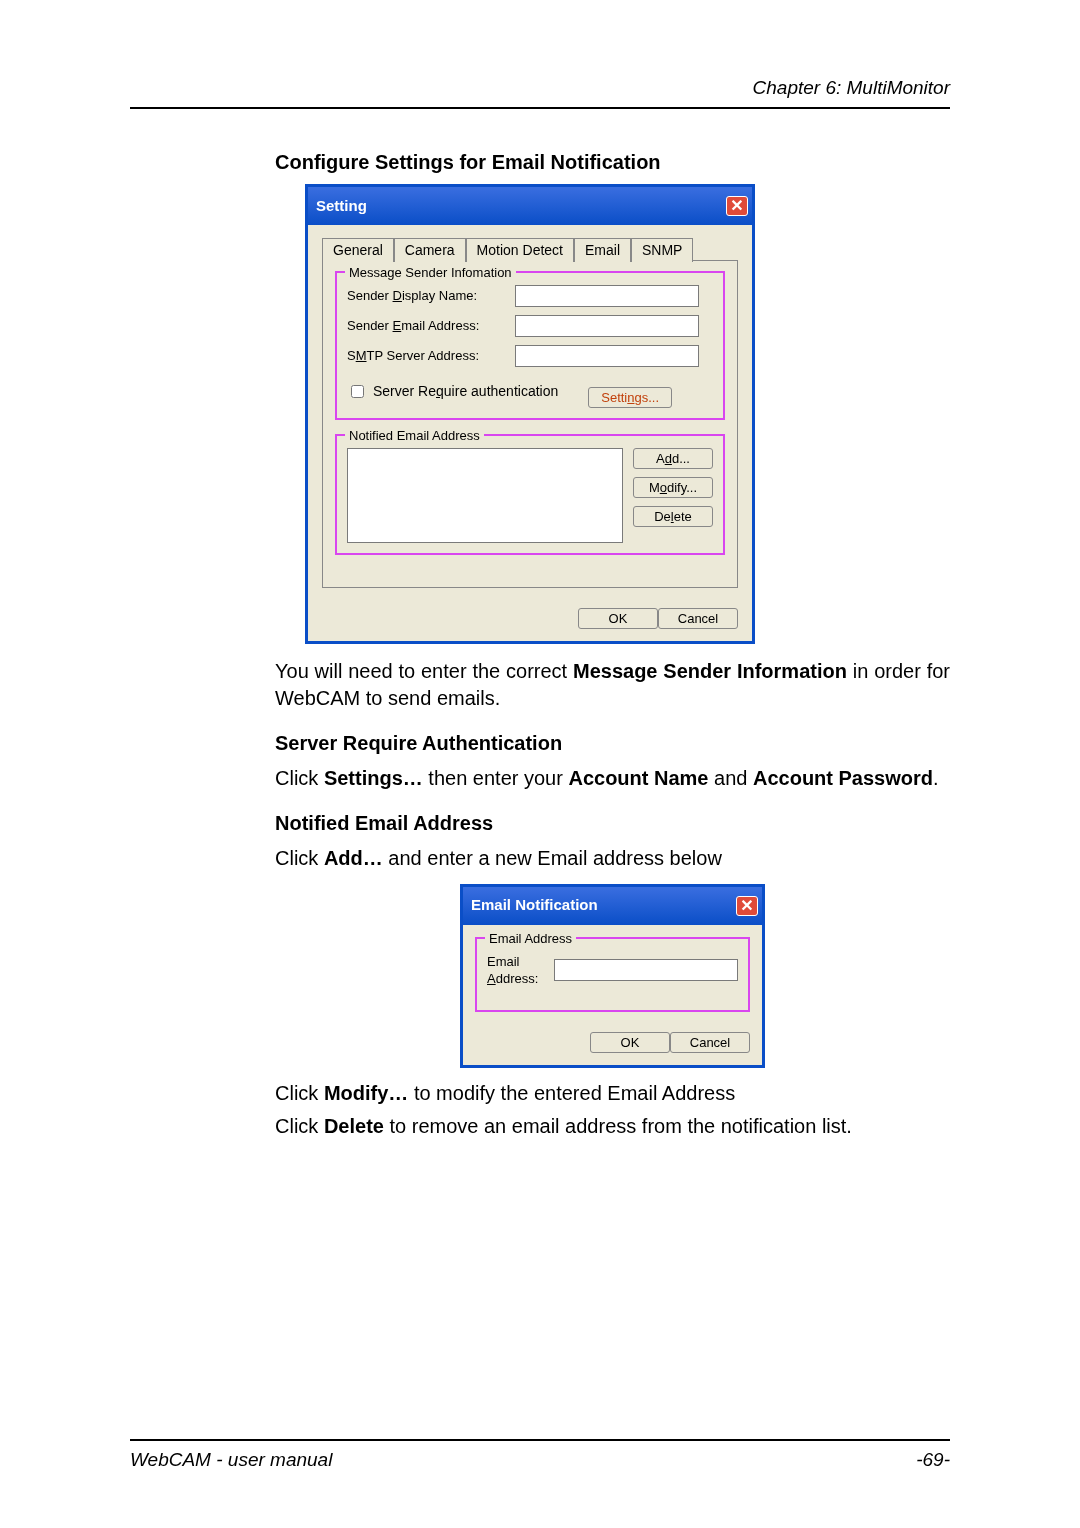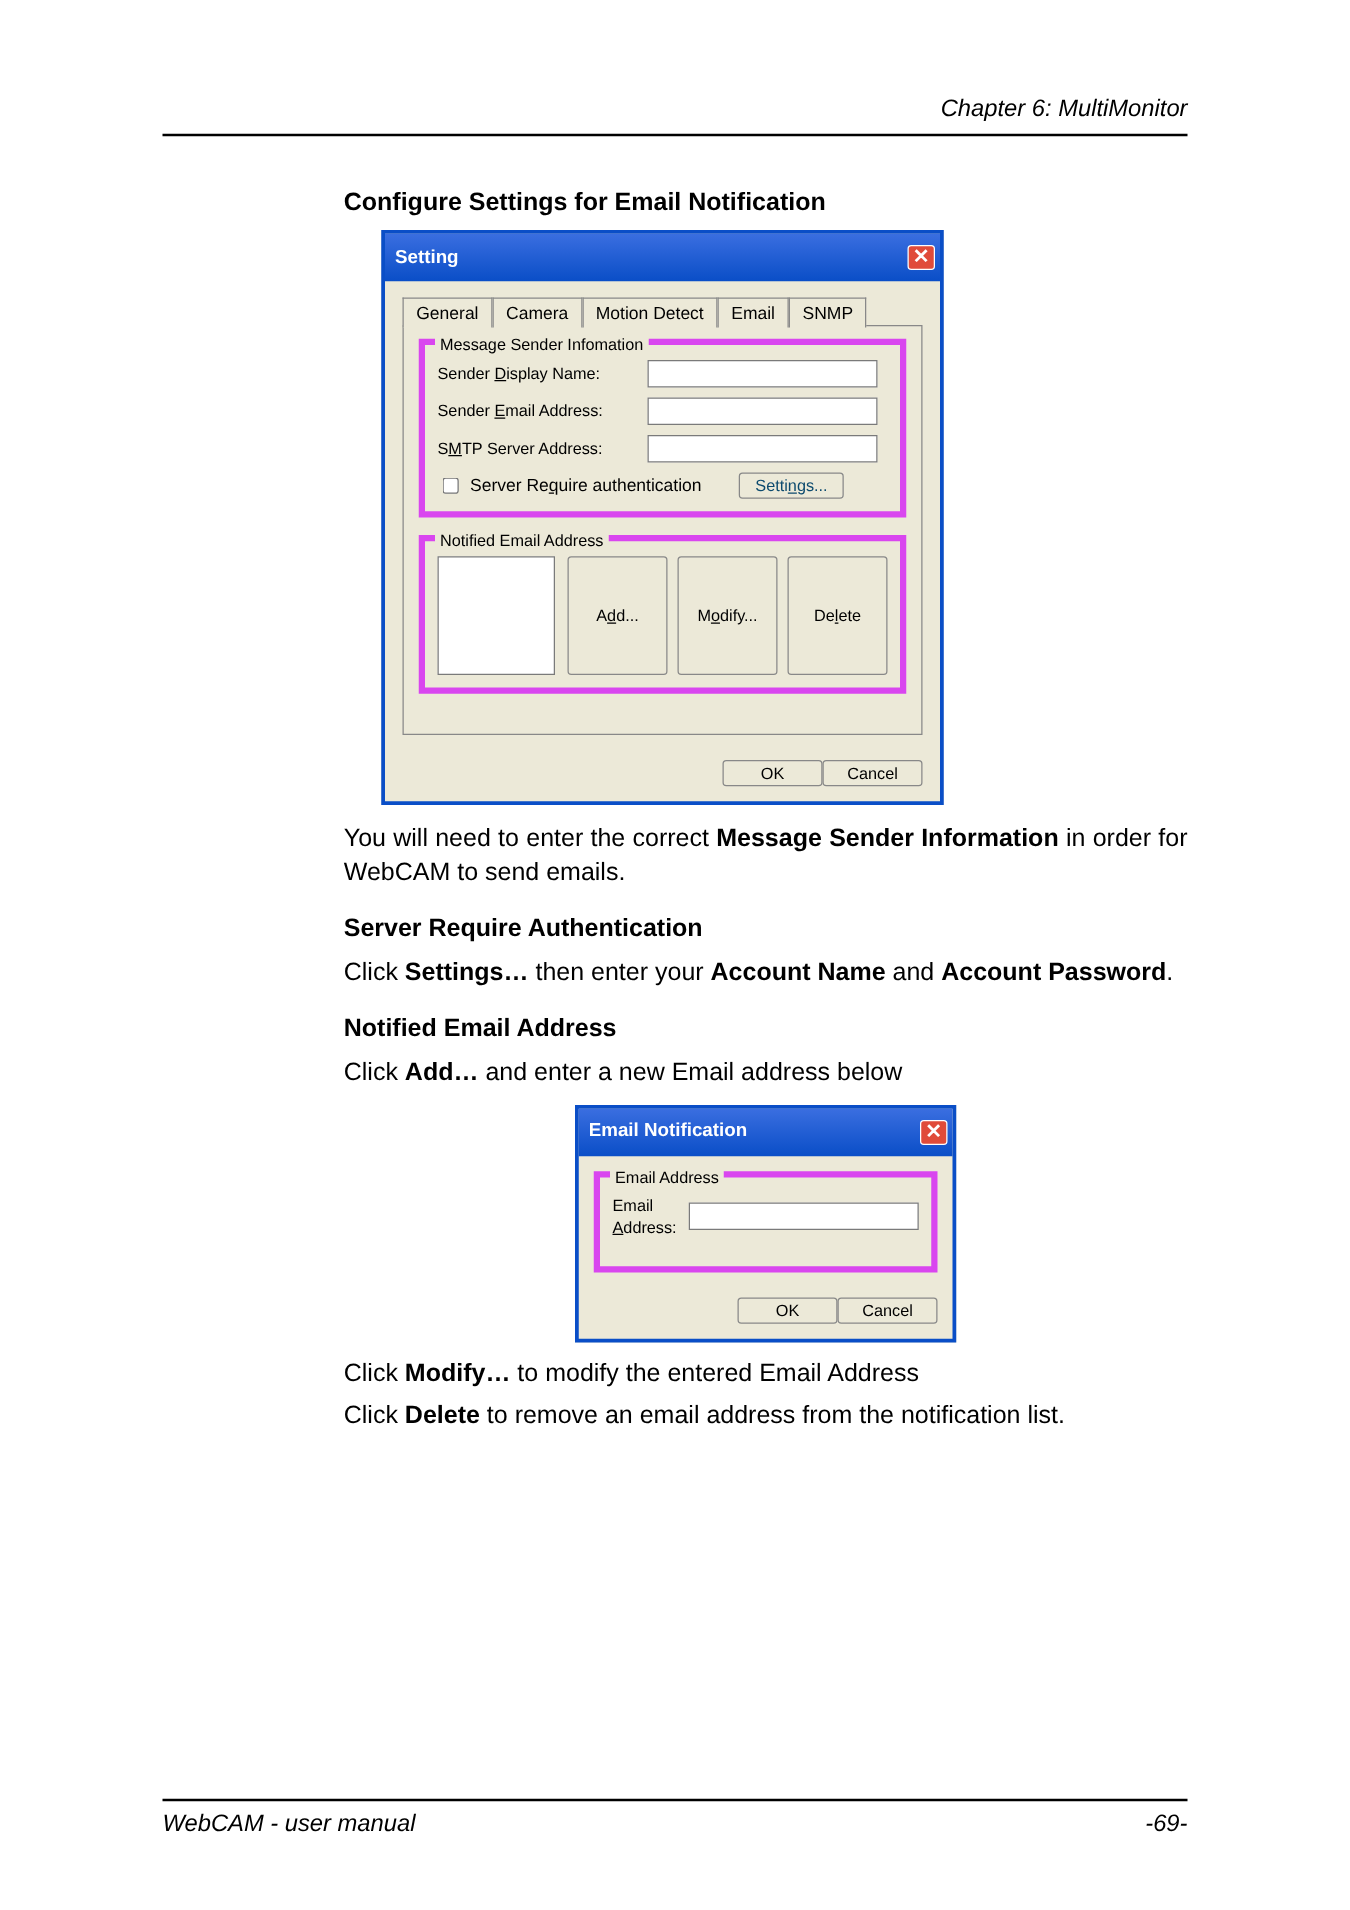--- a/index.html
+++ b/index.html
@@ -83,21 +83,21 @@
     position: relative;
     top: 1px;
   }
   .tab.active { background: #ece9d8; z-index: 2; }
   .tab-panel {
     border: 1px solid #888;
     padding: 10px 12px 18px 12px;
     margin-top: -1px;
   }
   .groupbox {
-    border: 5px solid #d946ef;
+    border: 2px solid #d946ef;
     position: relative;
     padding: 12px 10px 10px 10px;
     margin-bottom: 14px;
   }
   .groupbox-legend {
     position: absolute;
     top: -9px; left: 8px;
     background: #ece9d8;
     padding: 0 4px;
     font-size: 13px;
@@ -120,32 +120,32 @@
   .chk-row { display: flex; align-items: center; gap: 6px; }
   .xpbtn {
     border: 1px solid #888;
     background: #ece9d8;
     font-family: Tahoma, sans-serif;
     font-size: 13px;
     padding: 2px 12px;
     min-width: 80px;
     border-radius: 3px;
   }
-  .xpbtn[disabled] { color: #0c4a6e; }
+  .xpbtn[disabled] { color: #c2410c; margin-top: 12px; }
   .notified-body {
     display: flex;
     gap: 10px;
   }
   .listbox {
     flex: 1;
     height: 95px;
     background: #fff;
     border: 1px solid #7a7a7a;
   }
-  .btn-col { display: flex; flex-direction: row; gap: 8px; }
+  .btn-col { display: flex; flex-direction: column; gap: 8px; }
   .dlg-footer {
     display: flex; justify-content: flex-end; 
     padding: 10px 14px 12px 14px;
   }
 
   
   .dialog2 {
     width: 305px;
     border: 3px solid #0a4ec7;
     background: #ece9d8;

